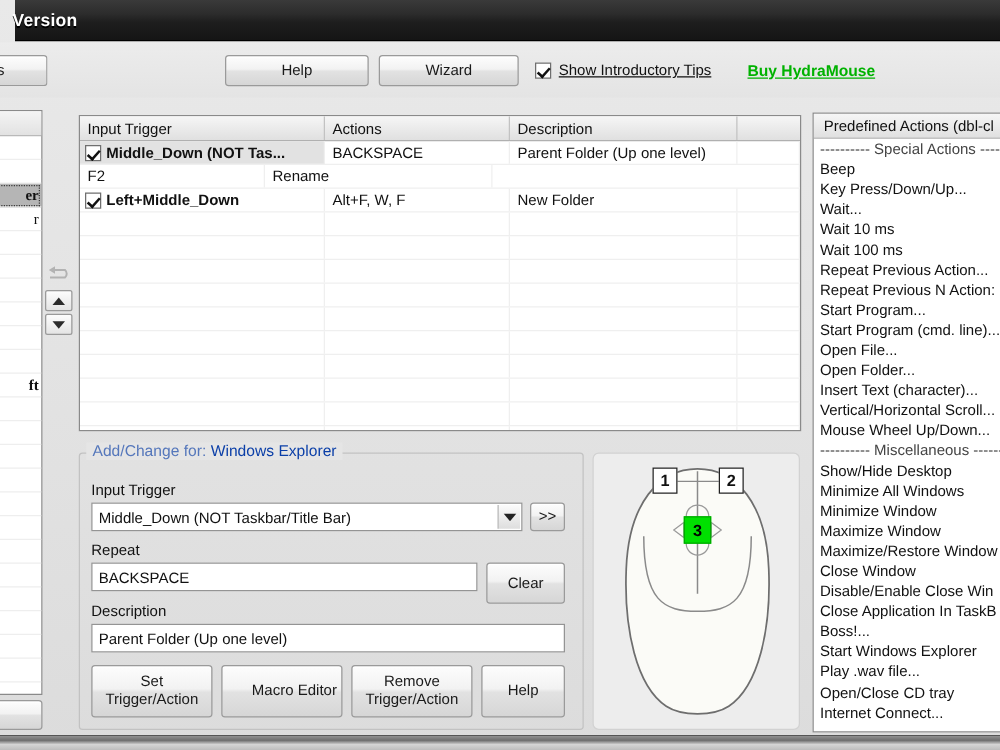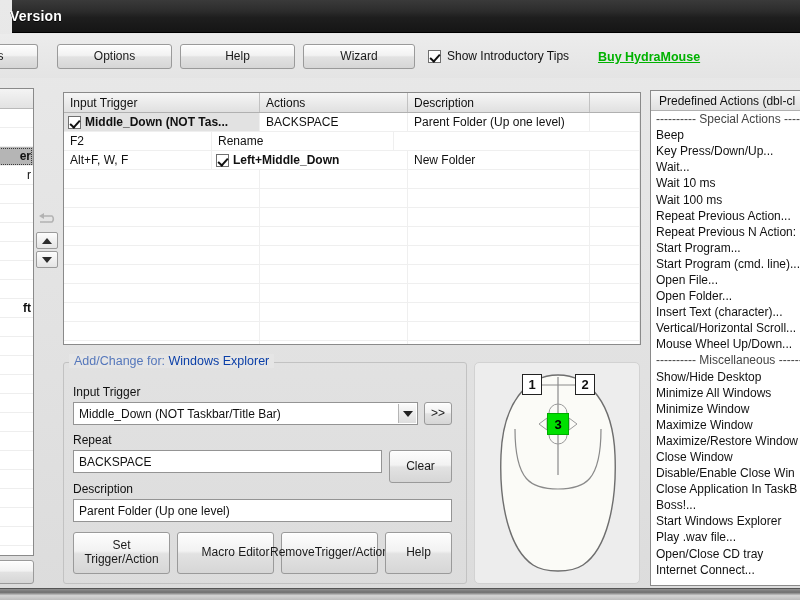--- a/index.html
+++ b/index.html
@@ -52,21 +52,21 @@
   .btn.cut-left { border-left: none; border-radius: 0 3px 3px 0; }
   .tb-btn { position: absolute; top: 10px; height: 25px; }
   #tb-partial { left: -36px; width: 74px; }
   #tb-options { left: 57px;  width: 115px; }
   #tb-help    { left: 180px; width: 115px; }
   #tb-wizard  { left: 303px; width: 112px; }
 
   .chkwrap {
     position: absolute; left: 428px; top: 15px;
     display: flex; align-items: flex-end; gap: 6px;
-    font-size: 12px; color: #111;
+    font-size: 12px; color: #111; text-decoration: underline;
   }
   .chkbox {
     width: 13px; height: 13px;
     background: #fff;
     border: 1px solid #6f6f6f;
     position: relative;
     flex: 0 0 auto;
   }
   .chkbox.checked::after {
     content: "";
@@ -97,21 +97,21 @@
     display: flex; align-items: center;
     padding-left: 4px;
     white-space: nowrap; overflow: hidden;
   }
   .applist .arow.sel {
     background: #b5b5b5;
     outline: 1px dotted #3a3a3a; outline-offset: -2px;
     font-weight: bold;
   }
   .applist .arow.bold { font-weight: bold; }
-  .applist .arow .txt { margin-left: auto; padding-right: 2px; }
+  .applist .arow .txt { margin-left: auto; padding-right: 2px; font-family: Liberation Serif, serif; }
   .appbtn-bottom {
     position: absolute; left: -52px; top: 560px; width: 86px; height: 24px;
   }
 
   
   .midctl { position: absolute; left: 36px; top: 210px; width: 24px; }
   .arrow-ico {
     width: 22px; height: 20px; position: relative; opacity: .45;
   }
   .arrow-ico svg { position: absolute; left: 0; top: 0; }
@@ -230,21 +230,20 @@
 <body>
 
 <div id="app">
 
   <div class="titlebar">
     <div class="ttext">Version</div>
   </div>
 
   <div class="toolbar">
     <div class="btn tb-btn cut-left" id="tb-partial">s</div>
-    <div class="btn tb-btn" id="tb-options">Options</div>
     <div class="btn tb-btn" id="tb-help">Help</div>
     <div class="btn tb-btn" id="tb-wizard">Wizard</div>
 
     <div class="chkwrap">
       <span class="chkbox checked"></span>
       <span>Show Introductory Tips</span>
     </div>
 
     <div class="buylink">Buy HydraMouse</div>
   </div>
@@ -356,25 +355,25 @@
           <div class="td c1">BACKSPACE</div>
           <div class="td c2">Parent Folder (Up one level)</div>
           <div class="td c3"></div>
         </div>
         <div class="trow">
           <div class="td c1">F2</div>
           <div class="td c2">Rename</div>
           <div class="td c3"></div>
         </div>
         <div class="trow">
-          <div class="td c1">Alt+F, W, F</div>
           <div class="td c0">
             <span class="chkbox checked"></span>
             <span>Left+Middle_Down</span>
           </div>
+          <div class="td c1">Alt+F, W, F</div>
           <div class="td c2">New Folder</div>
           <div class="td c3"></div>
         </div>
         <div class="trow empty">
           <div class="td c0"></div>
           <div class="td c1"></div>
           <div class="td c2"></div>
           <div class="td c3"></div>
         </div>
         <div class="trow empty">
@@ -489,21 +488,21 @@
     <div class="btn" style="position:absolute; left:325px; top:87px; width:63px; height:33px;">Clear</div>
 
     <div class="flabel" style="left:9px; top:119px;">Description</div>
     <div class="finput" style="left:9px; top:136px; width:379px; height:23px;">Parent Folder (Up one level)</div>
 
     <div class="btn" style="position:absolute; left:9px; top:169px; width:97px; height:42px; flex-direction:column;">
       <span>Set</span>
       <span>Trigger/Action</span>
     </div>
     <div class="btn" style="position:absolute; left:113px; top:169px; width:97px; height:42px;padding-left:20px;">Macro Editor</div>
-    <div class="btn" style="position:absolute; left:217px; top:169px; width:97px; height:42px; flex-direction:row;">
+    <div class="btn" style="position:absolute; left:217px; top:169px; width:97px; height:42px; flex-direction:column;">
       <span>Remove</span>
       <span>Trigger/Action</span>
     </div>
     <div class="btn" style="position:absolute; left:321px; top:169px; width:67px; height:42px;">Help</div>
   </div>
 
   <div class="mousepanel">
     <svg width="166" height="222" viewBox="0 0 166 222" style="position:absolute;left:0;top:0;">
       <path d="M83 12
                C 52 12, 28 40, 26 92

